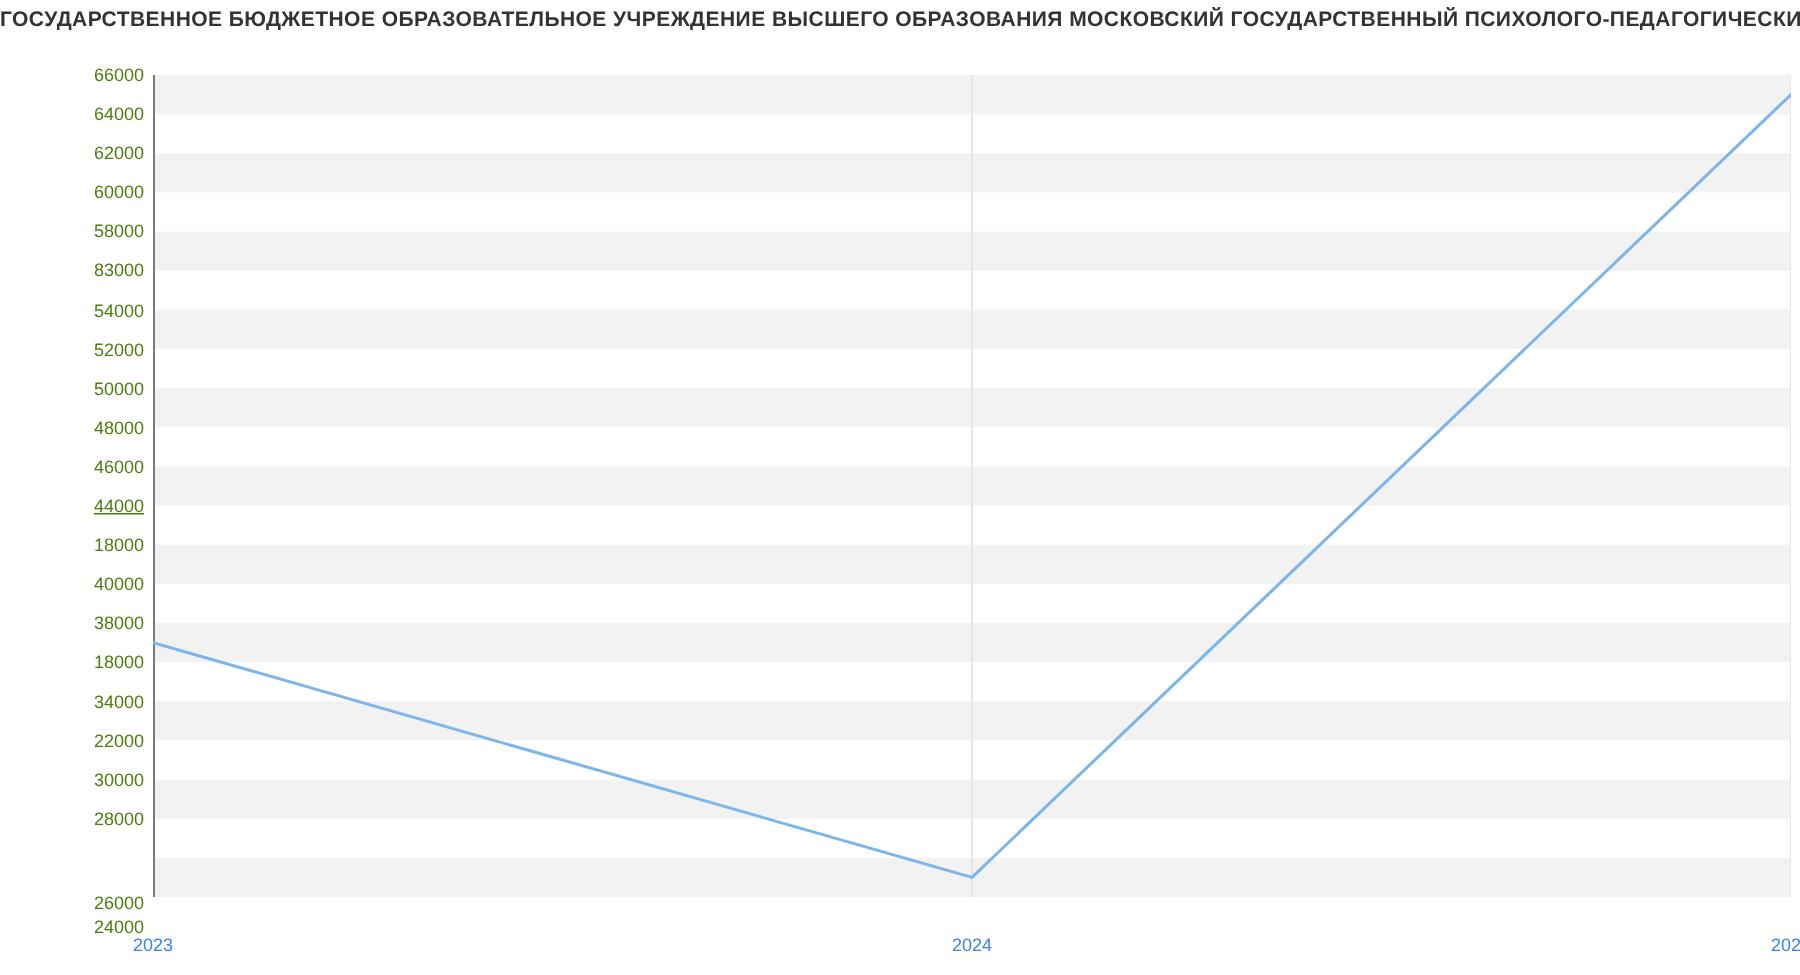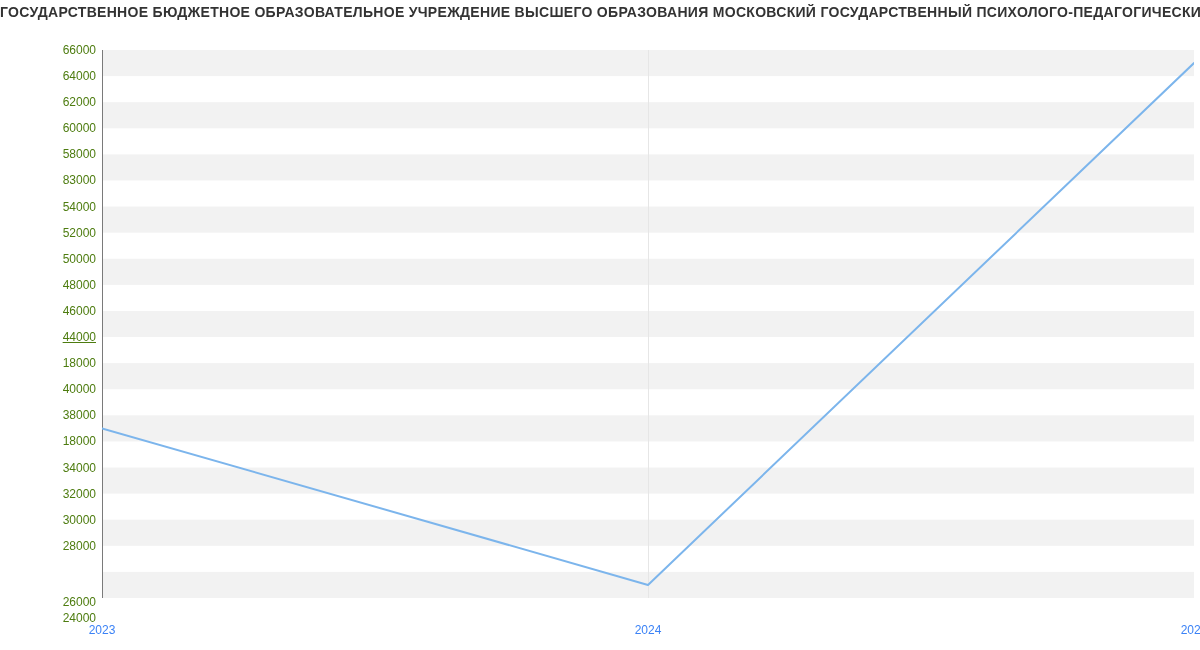--- a/index.html
+++ b/index.html
@@ -93,21 +93,21 @@
 
 <div class="chart-wrap">
 
   <div class="title">ГОСУДАРСТВЕННОЕ БЮДЖЕТНОЕ ОБРАЗОВАТЕЛЬНОЕ УЧРЕЖДЕНИЕ ВЫСШЕГО ОБРАЗОВАНИЯ МОСКОВСКИЙ ГОСУДАРСТВЕННЫЙ ПСИХОЛОГО-ПЕДАГОГИЧЕСКИЙ УНИВЕРСИТЕТ</div>
 
   <div class="y-labels">
       <div class="y-label" style="top: 536px; margin-top: 32px;">24000</div>
       <div class="y-label" style="top: 521.905px; margin-top: 30px;">26000</div>
       <div class="y-label" style="top: 495.81px;">28000</div>
       <div class="y-label" style="top: 469.714px;">30000</div>
-      <div class="y-label" style="top: 443.619px;">32000</div>
+      <div class="y-label" style="top: 443.619px;">22000</div>
       <div class="y-label" style="top: 417.524px; text-align: right;">34000</div>
       <div class="y-label" style="top: 391.429px;">18000</div>
       <div class="y-label" style="top: 365.333px;">38000</div>
       <div class="y-label" style="top: 339.238px;">40000</div>
       <div class="y-label" style="top: 313.143px;">18000</div>
       <div class="y-label" style="top: 287.048px; text-decoration: underline;">44000</div>
       <div class="y-label" style="top: 260.952px;">46000</div>
       <div class="y-label" style="top: 234.857px;">48000</div>
       <div class="y-label" style="top: 208.762px; text-align: right;">50000</div>
       <div class="y-label" style="top: 182.667px;">52000</div>

